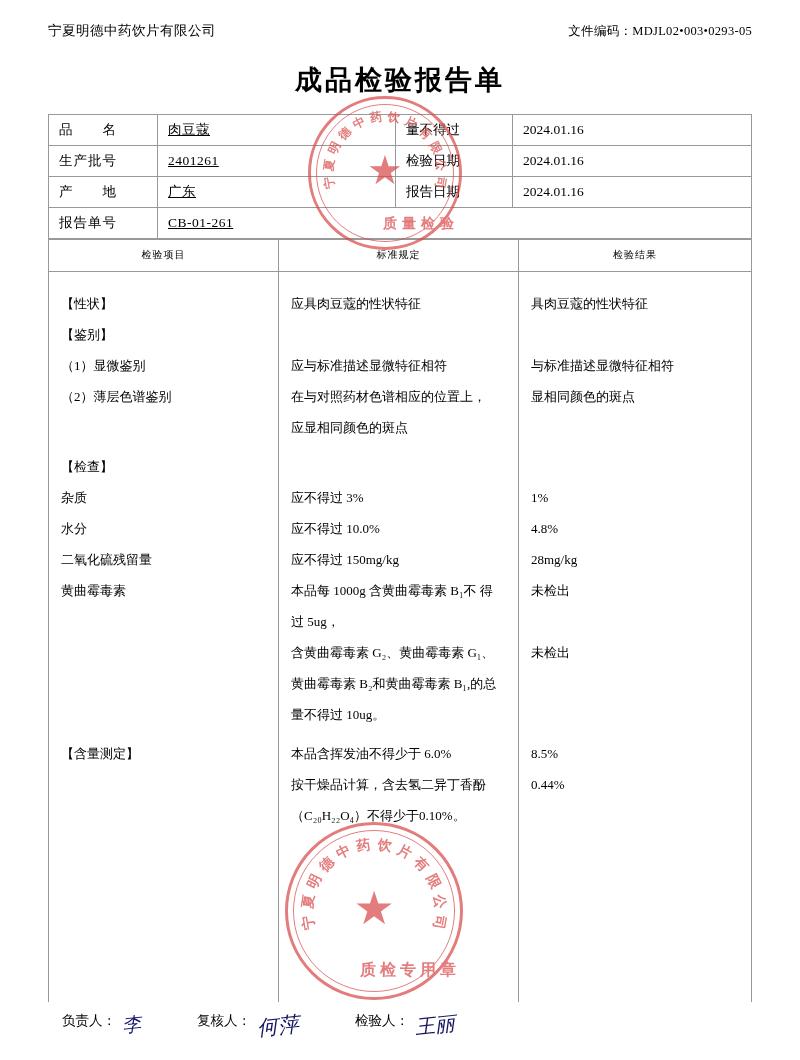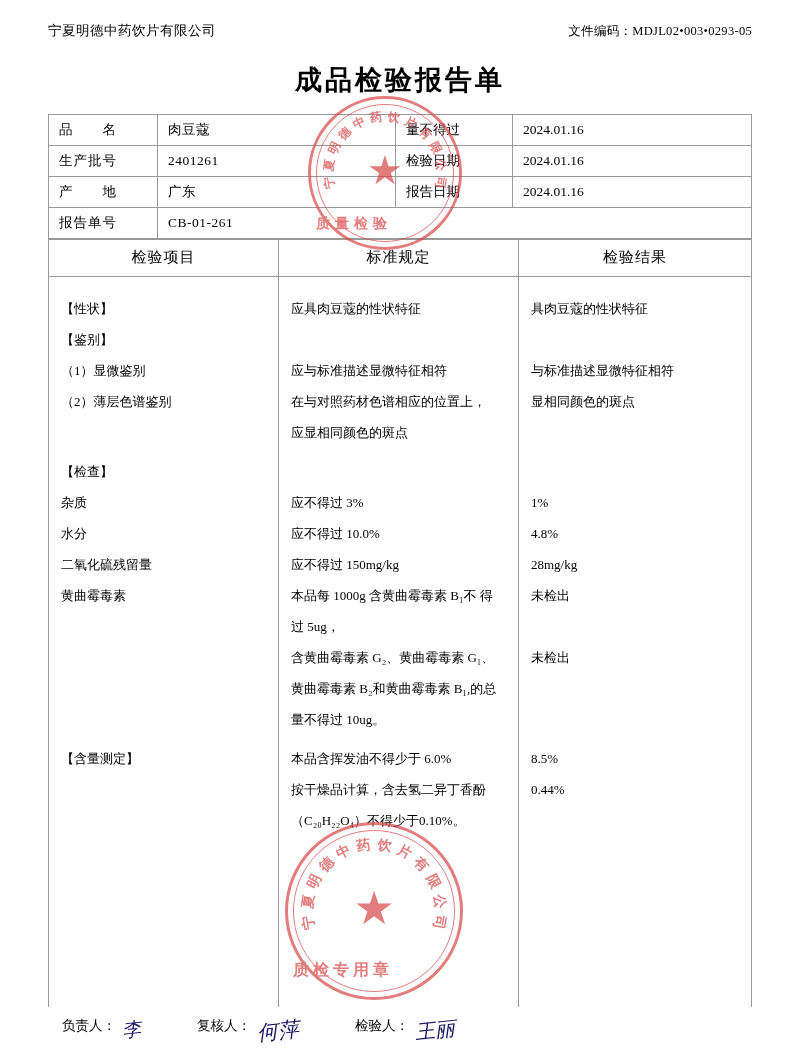--- a/index.html
+++ b/index.html
@@ -61,20 +61,21 @@
     letter-spacing: 1px;
     white-space: nowrap;
     margin-left: 36px;
   }
   .lbl-spread {
     display: flex;
     justify-content: space-between;
   }
   .val {
     letter-spacing: 0.5px;
+    text-decoration: underline;
   }
   .mid-lbl {
     width: 96px;
     white-space: nowrap;
   }
   .mid-val {
     width: 218px;
   }
   .row-h {
     height: 31px;
@@ -96,21 +97,21 @@
   }
   .col-item { width: 230px; }
   .col-std  { width: 240px; }
   .col-res  { width: auto; }
 
   .bt-head td {
     border-bottom: 1px solid #999999;
     border-top: 1px solid #999999;
     text-align: center;
     padding: 8px 0 9px 0;
-    font-size: 15px;
+    font-size: 10px;
     letter-spacing: 1px;
   }
   .cellpad {
     padding: 0 12px;
   }
   .line {
     line-height: 31px;
     white-space: nowrap;
     font-size: 13px;
     font-family: Liberation Serif, serif;
@@ -174,21 +175,21 @@
     transform: translate(-50%, -54%);
     font-size: 46px;
     line-height: 1;
     color: #d94a4a;
   }
   .stamp .btm-text {
     position: absolute;
     left: 5px;
     right: 0;
     bottom: 16px;
-    text-align: left;
+    text-align: right;
     font-size: 16px;
     font-weight: bold;
     letter-spacing: 4px;
     font-family: Liberation Mono, monospace;
   }
   .stamp .arc {
     position: absolute;
     left: 0; right: 0; top: 0; bottom: 0;
   }
   .stamp .arc span {

